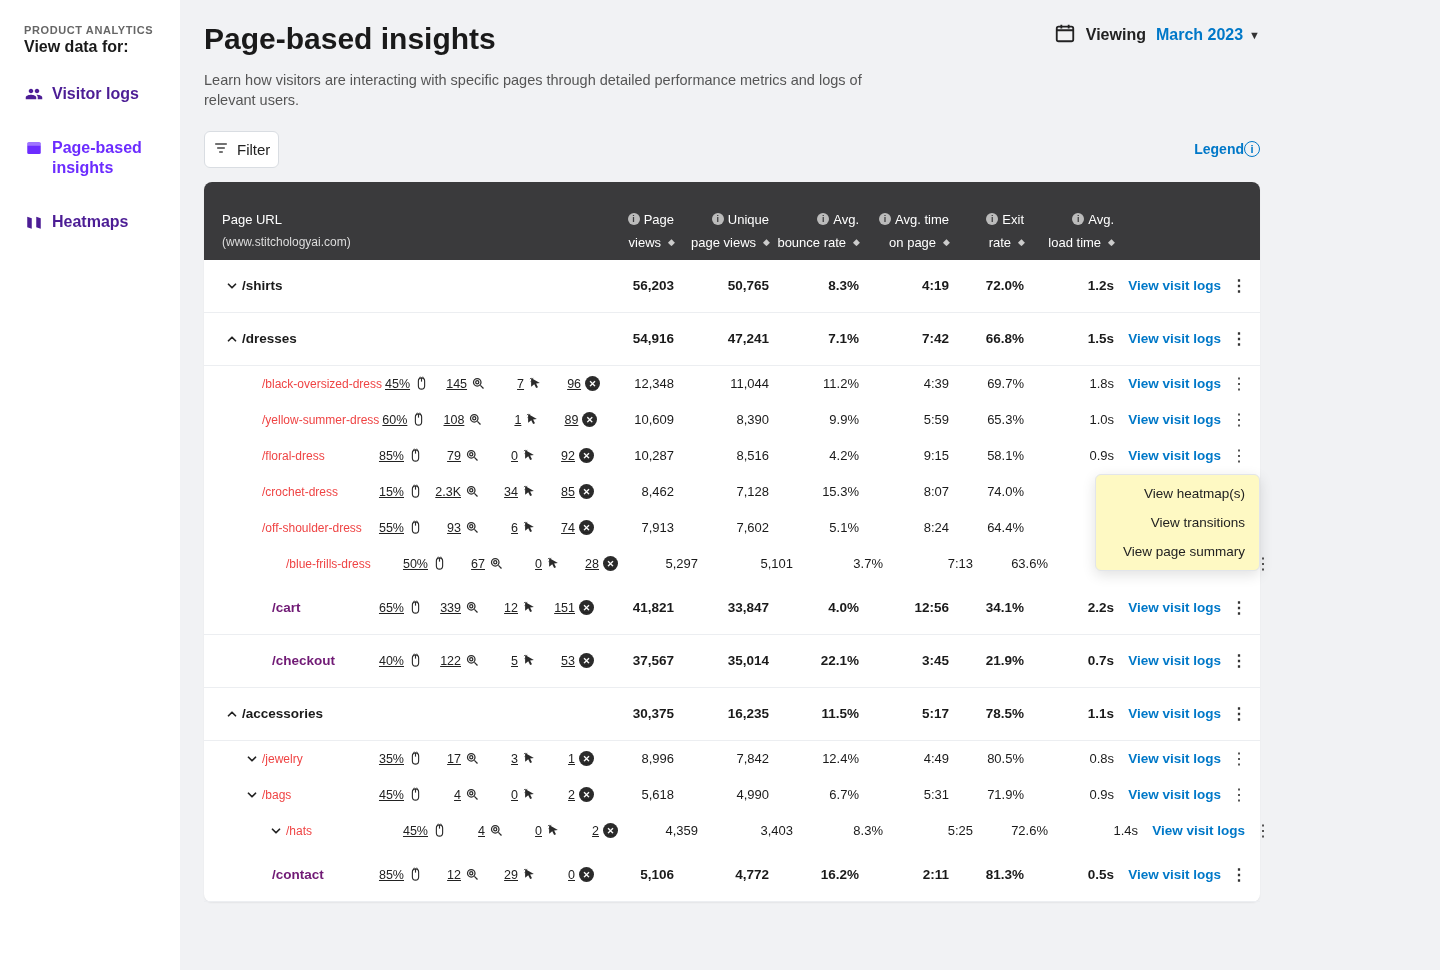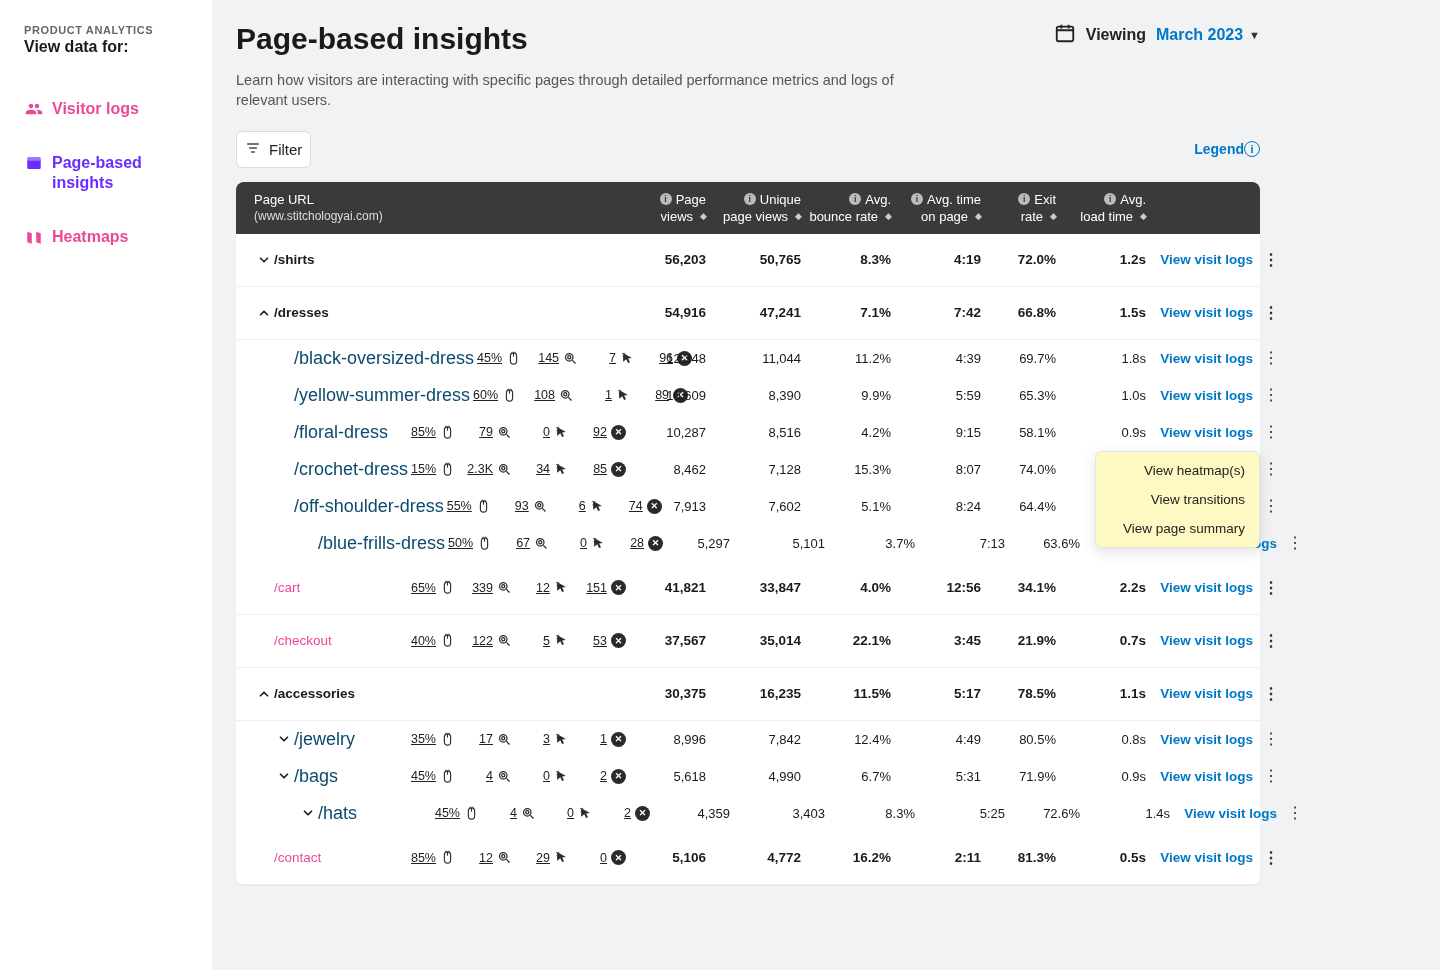--- a/index.html
+++ b/index.html
@@ -5,47 +5,47 @@
 * { box-sizing: border-box; margin: 0; padding: 0; }
 html, body { height: 100%; }
 body {
   font-family: -apple-system, BlinkMacSystemFont, "Segoe UI", Helvetica, Arial, sans-serif;
   background: #f1f2f4;
   color: #1a1a1a;
   font-size: 14px;
 }
 .app { display: flex; min-height: 100vh; }
 .sidebar {
-  width: 212px;
+  width: 180px;
   background: #fff;
   padding: 24px 12px 24px 24px;
   flex-shrink: 0;
 }
 .sidebar-eyebrow {
   font-size: 11px;
   letter-spacing: 0.6px;
   color: #666;
   font-weight: 600;
 }
 .sidebar-title {
   font-size: 16px;
   font-weight: 700;
   color: #1a1a1a;
   margin-top: 2px;
-  margin-bottom: 35px;
+  margin-bottom: 20px;
 }
 .nav-item {
   display: flex;
   align-items: flex-start;
   gap: 8px;
   padding: 8px 0;
   cursor: pointer;
   font-size: 16px;
   font-weight: 600;
-  color: #ec4899;
+  color: #4c1d95;
   line-height: 1.25;
   margin-bottom: 18px;
 }
 .nav-item.active { color: #6c2cff; }
 .nav-icon { width: 20px; flex-shrink: 0; display: inline-flex; align-items: center; justify-content: center; margin-top: 1px;}
 .nav-icon svg { width: 18px; height: 18px; }
 
 .main {
   flex: 1;
   padding: 22px 180px 40px 24px;
@@ -78,21 +78,21 @@
 }
 .thead {
   background: #3a3a3c;
   color: #fff;
   display: grid;
   grid-template-columns: 380px 80px 95px 90px 90px 75px 90px 135px;
   padding: 10px 14px;
   font-size: 13px;
   border-radius: 8px 8px 0 0;
 }
-.th { display: flex; flex-direction: column; align-items: flex-end; justify-content: center; gap: 2px; padding: 0 4px;}
+.th { display: flex; flex-direction: column; align-items: flex-end; justify-content: center; gap: 8px; padding: 0 4px; margin-top: 20px;}
 .th.url { align-items: flex-start; }
 .th .lbl { display: inline-flex; align-items: center; gap: 4px; }
 .th .sub { font-size: 12px; color: #ddd; }
 .th .info-dot { width: 12px; height: 12px; background:#bbb; color:#3a3a3c; border-radius:50%; display:inline-flex; align-items:center; justify-content:center; font-size:9px; font-weight:700; }
 .sort { font-size: 9px; color: #ccc; margin-left: 3px; letter-spacing: -1px;}
 
 .row {
   display: grid;
   grid-template-columns: 380px 80px 95px 90px 90px 75px 90px 135px;
   align-items: center;
@@ -103,22 +103,22 @@
 }
 .row.parent { font-weight: 600; }
 .row.child { padding-top: 8px; padding-bottom: 8px; border-bottom: none; font-size: 13px;}
 .row.child + .row.parent,
 .row.child:last-child { }
 .group-end { border-bottom: 1px solid #eceef1; padding-bottom: 16px; padding-left: 38px; }
 
 .cell { text-align: right; padding: 0 4px; white-space: nowrap; }
 .cell.url { text-align: left; display: flex; align-items: center; }
 .url-label { color: #1a1a1a; }
-.url-label.link { color: #ec4899; font-weight: 400; cursor: pointer; }
-.child .url-label { color: #0c4a6e; font-weight: 500; cursor: pointer; font-size: 18px;}
+.url-label.link { color: #701a75; font-weight: 700; cursor: pointer; margin-left: 30px; }
+.child .url-label { color: #ef4444; font-weight: 500; cursor: pointer; font-size: 12px;}
 .chev {
   width: 20px; flex-shrink: 0; cursor: pointer; color: #222;
   display: inline-flex; justify-content: center;
 }
 .indent { width: 20px; flex-shrink: 0; }
 
 .metrics { display:inline-flex; align-items:center; gap:10px; margin-left:auto; color:#222; font-weight:500; font-size:12.5px;}
 .metric { display:inline-flex; align-items:center; gap:4px;text-decoration:underline; }
 .metric .mval { min-width: 28px; text-align: right; }
 .mi { width:15px; height:15px; display:inline-flex; align-items:center; justify-content:center; }

